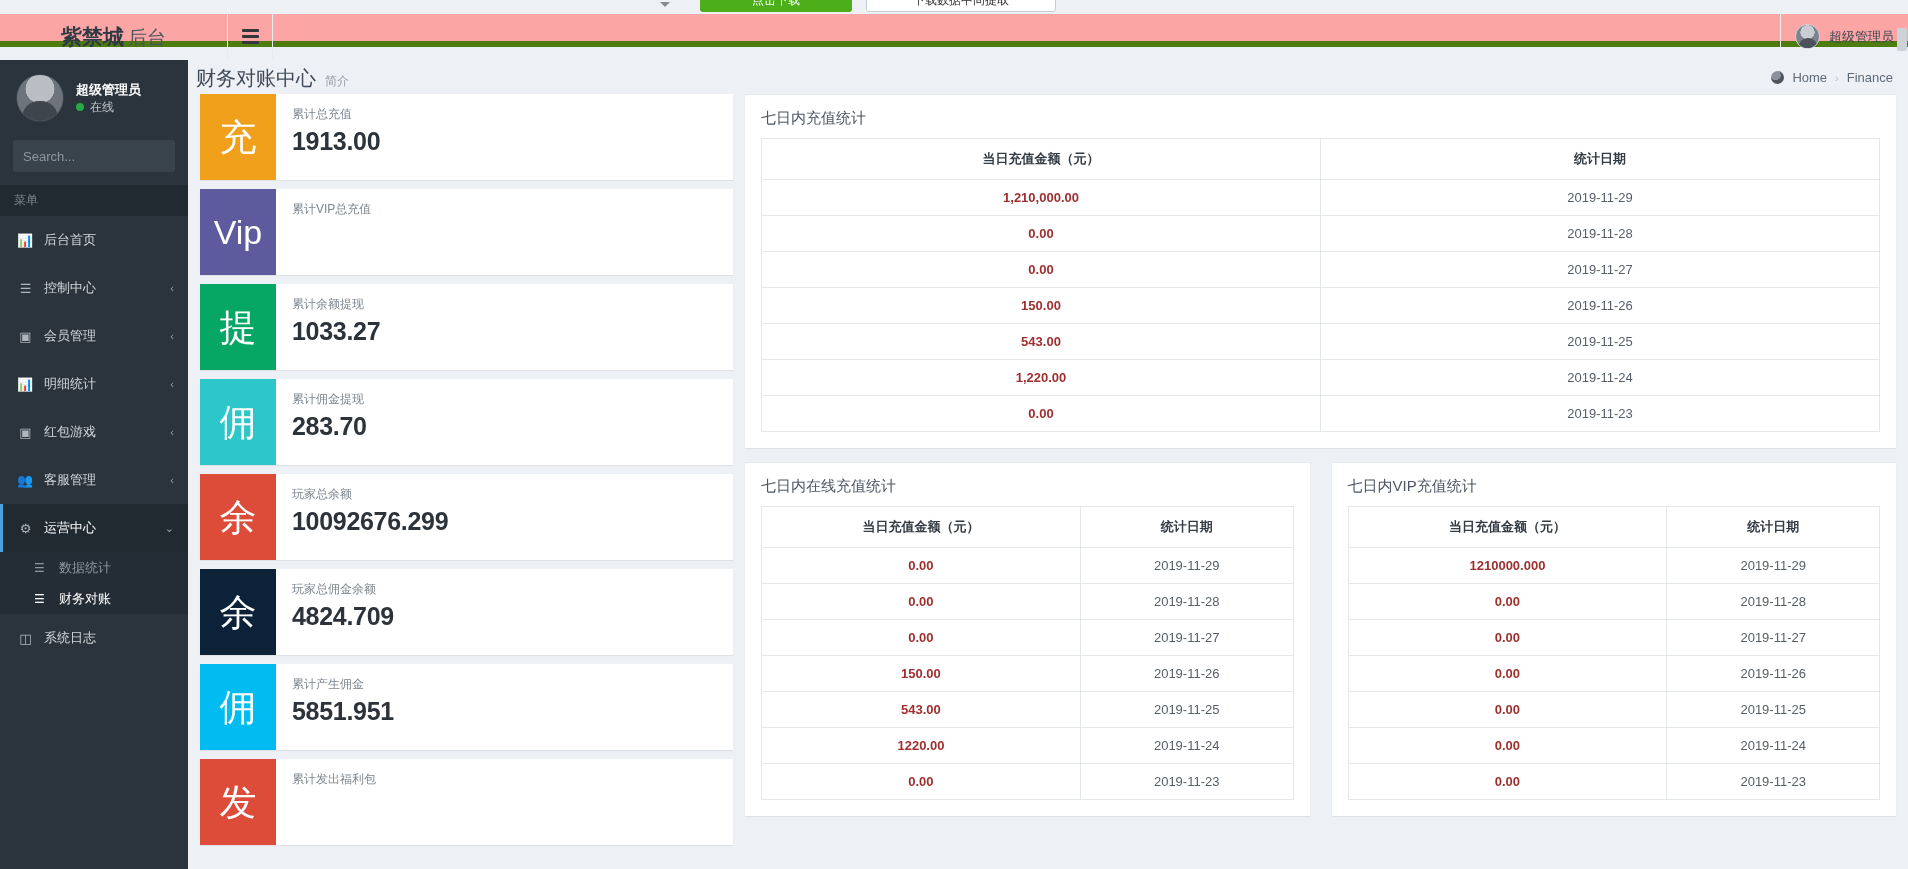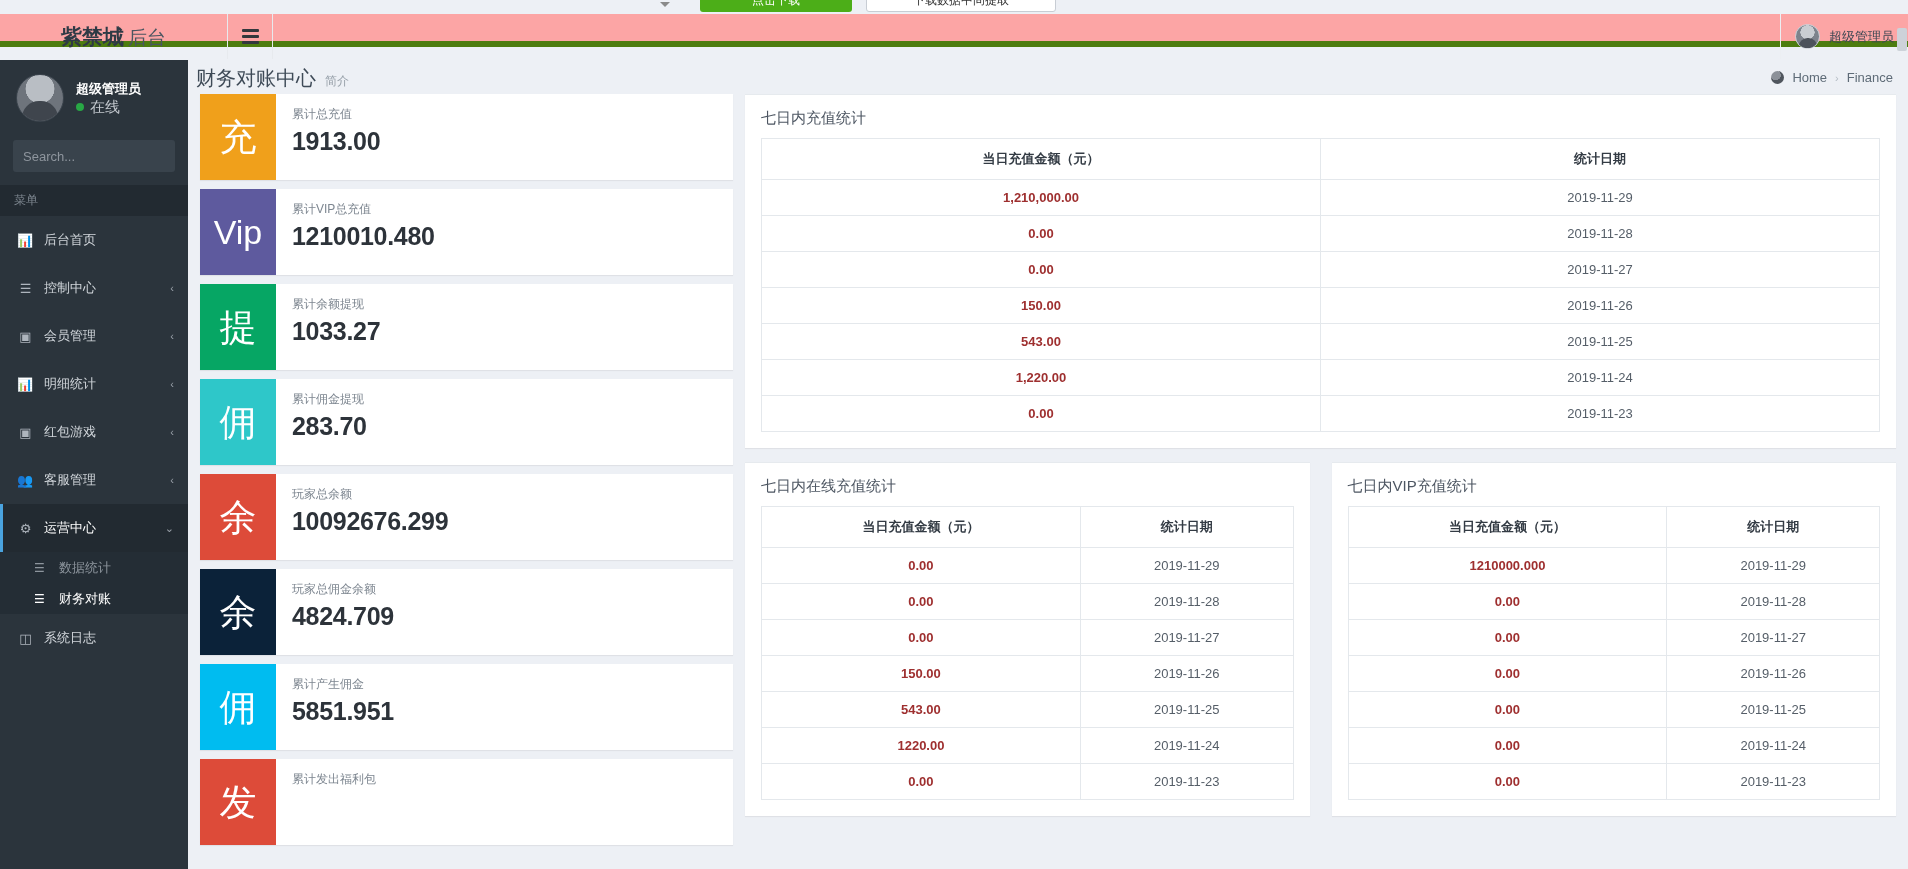--- a/index.html
+++ b/index.html
@@ -88,21 +88,21 @@
     width: 48px; height: 48px; border-radius: 50%; flex: 0 0 48px;
     background: radial-gradient(circle at 50% 30%, #b9bec4 0 36%, #6e747c 37% 100%);
     position: relative; overflow: hidden; border: 1px solid #3b444d;
   }
   #profile .pav::after {
     content: ""; position: absolute; left: 50%; top: 56%;
     transform: translateX(-50%); width: 36px; height: 26px;
     background: #3f454d; border-radius: 17px 17px 0 0;
   }
   #profile .pinfo .pname { color: #fff; font-size: 13px; font-weight: bold; margin-bottom: 5px; white-space: nowrap; }
-  #profile .pinfo .pstat { color: #c3c8ce; font-size: 15px; display: flex; align-items: center; gap: 6px; }
+  #profile .pinfo .pstat { color: #c3c8ce; font-size: 12px; display: flex; align-items: center; gap: 6px; }
   #profile .pinfo .dot { width: 8px; height: 8px; border-radius: 50%; background: #28a745; display: inline-block; }
 
   #searchbox {
     margin: 10px 13px 0 13px; height: 31px;
     background: #39434c; border-radius: 3px;
     display: flex; align-items: center; padding: 16px 10px;
   }
   #searchbox input {
     flex: 1; background: transparent; border: none; outline: none;
     color: #c9ced4; font-size: 13px; font-family: inherit;
@@ -323,21 +323,20 @@
       <div class="sc-ic" style="background:#f0a01b">充</div>
       <div class="sc-body">
         <div class="sc-lb">累计总充值</div>
         <div class="sc-vl">1913.00</div>
       </div>
     </div>
     <div class="stat-card">
       <div class="sc-ic" style="background:#5e5a9e;font-size:34px">Vip</div>
       <div class="sc-body">
         <div class="sc-lb">累计VIP总充值</div>
-        <div class="sc-vl">1210010.480</div>
       </div>
     </div>
     <div class="stat-card">
       <div class="sc-ic" style="background:#06a664">提</div>
       <div class="sc-body">
         <div class="sc-lb">累计余额提现</div>
         <div class="sc-vl">1033.27</div>
       </div>
     </div>
     <div class="stat-card">

